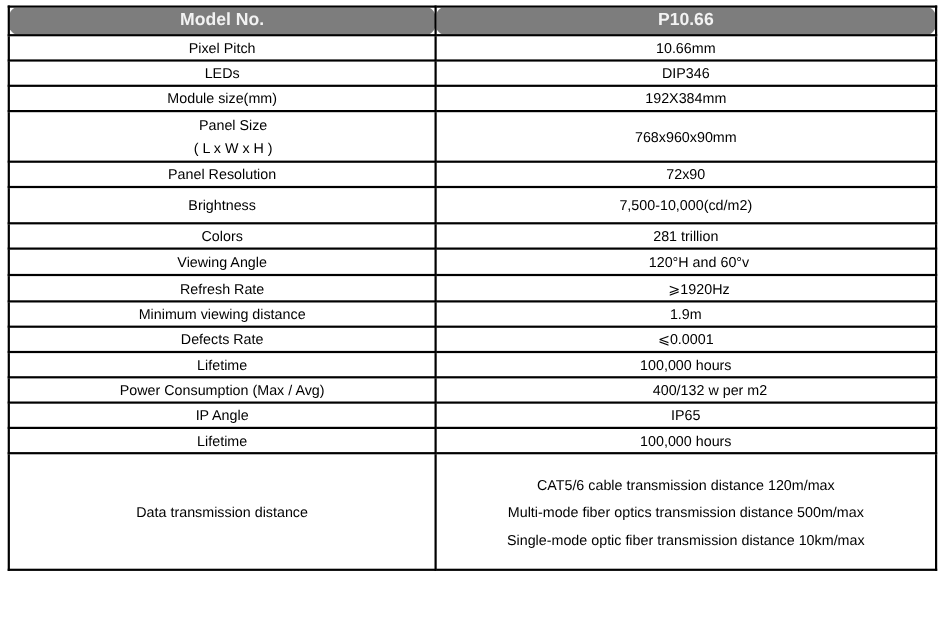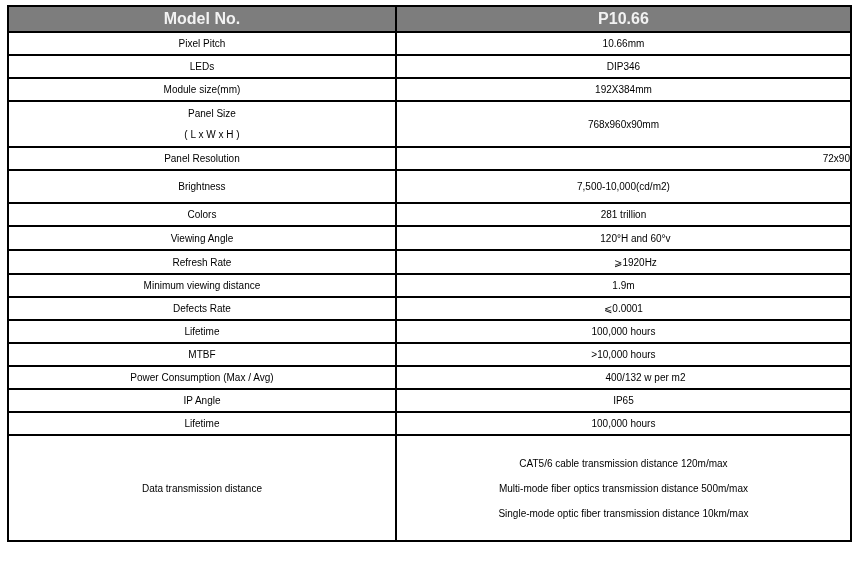--- a/index.html
+++ b/index.html
@@ -18,30 +18,31 @@
     border-collapse: collapse;
     table-layout: fixed;
     border: 2px solid #000000;
   }
   .spec-table th,
   .spec-table td {
     border: 2px solid #000000;
     padding: 0;
     text-align: center;
     vertical-align: middle;
-    font-size: 10px;
+    font-size: 13px;
     color: #000000;
     overflow: hidden;
   }
   .spec-table thead th {
     background: #7d7d7d;
     color: #f2f2f2;
     font-weight: bold;
     font-size: 16px;
     height: 24px;
+    border-radius: 10px;
   }
   .label-line { display: block; line-height: 21px; padding-left: 20px; }
   .value-lines {
     text-align: left;
     padding-left: 5px;
   }
   .value-line { display: block; line-height: 25px; }
 </style>
 </head>
 <body>
@@ -72,21 +73,21 @@
       </tr>
       <tr>
         <td style="height: 44px;">
           <span class="label-line">Panel Size</span>
           <span class="label-line">( L x W x H )</span>
         </td>
         <td style="height: 44px;">768x960x90mm</td>
       </tr>
       <tr>
         <td style="height: 21px;">Panel Resolution</td>
-        <td style="height: 21px; text-align: right;">72x90</td>
+        <td style="height: 21px;">72x90</td>
       </tr>
       <tr>
         <td style="height: 31px; margin-top: 28px;">Brightness</td>
         <td style="height: 31px;">7,500-10,000(cd/m2)</td>
       </tr>
       <tr>
         <td style="height: 21px;">Colors</td>
         <td style="height: 21px;">281 trillion</td>
       </tr>
       <tr>
@@ -103,24 +104,20 @@
       </tr>
       <tr>
         <td style="height: 21px;">Defects Rate</td>
         <td style="height: 21px;">⩽0.0001</td>
       </tr>
       <tr>
         <td style="height: 21px;">Lifetime</td>
         <td style="height: 21px;">100,000 hours</td>
       </tr>
       <tr>
-        <td style="height: 21px;">MTBF</td>
-        <td style="height: 21px;">&gt;10,000 hours</td>
-      </tr>
-      <tr>
         <td style="height: 21px;">Power Consumption (Max / Avg)</td>
         <td style="height: 21px; padding-left: 44px;">400/132 w per m2</td>
       </tr>
       <tr>
         <td style="height: 21px;">IP Angle</td>
         <td style="height: 21px;">IP65</td>
       </tr>
       <tr>
         <td style="height: 21px;">Lifetime</td>
         <td style="height: 21px;">100,000 hours</td>

